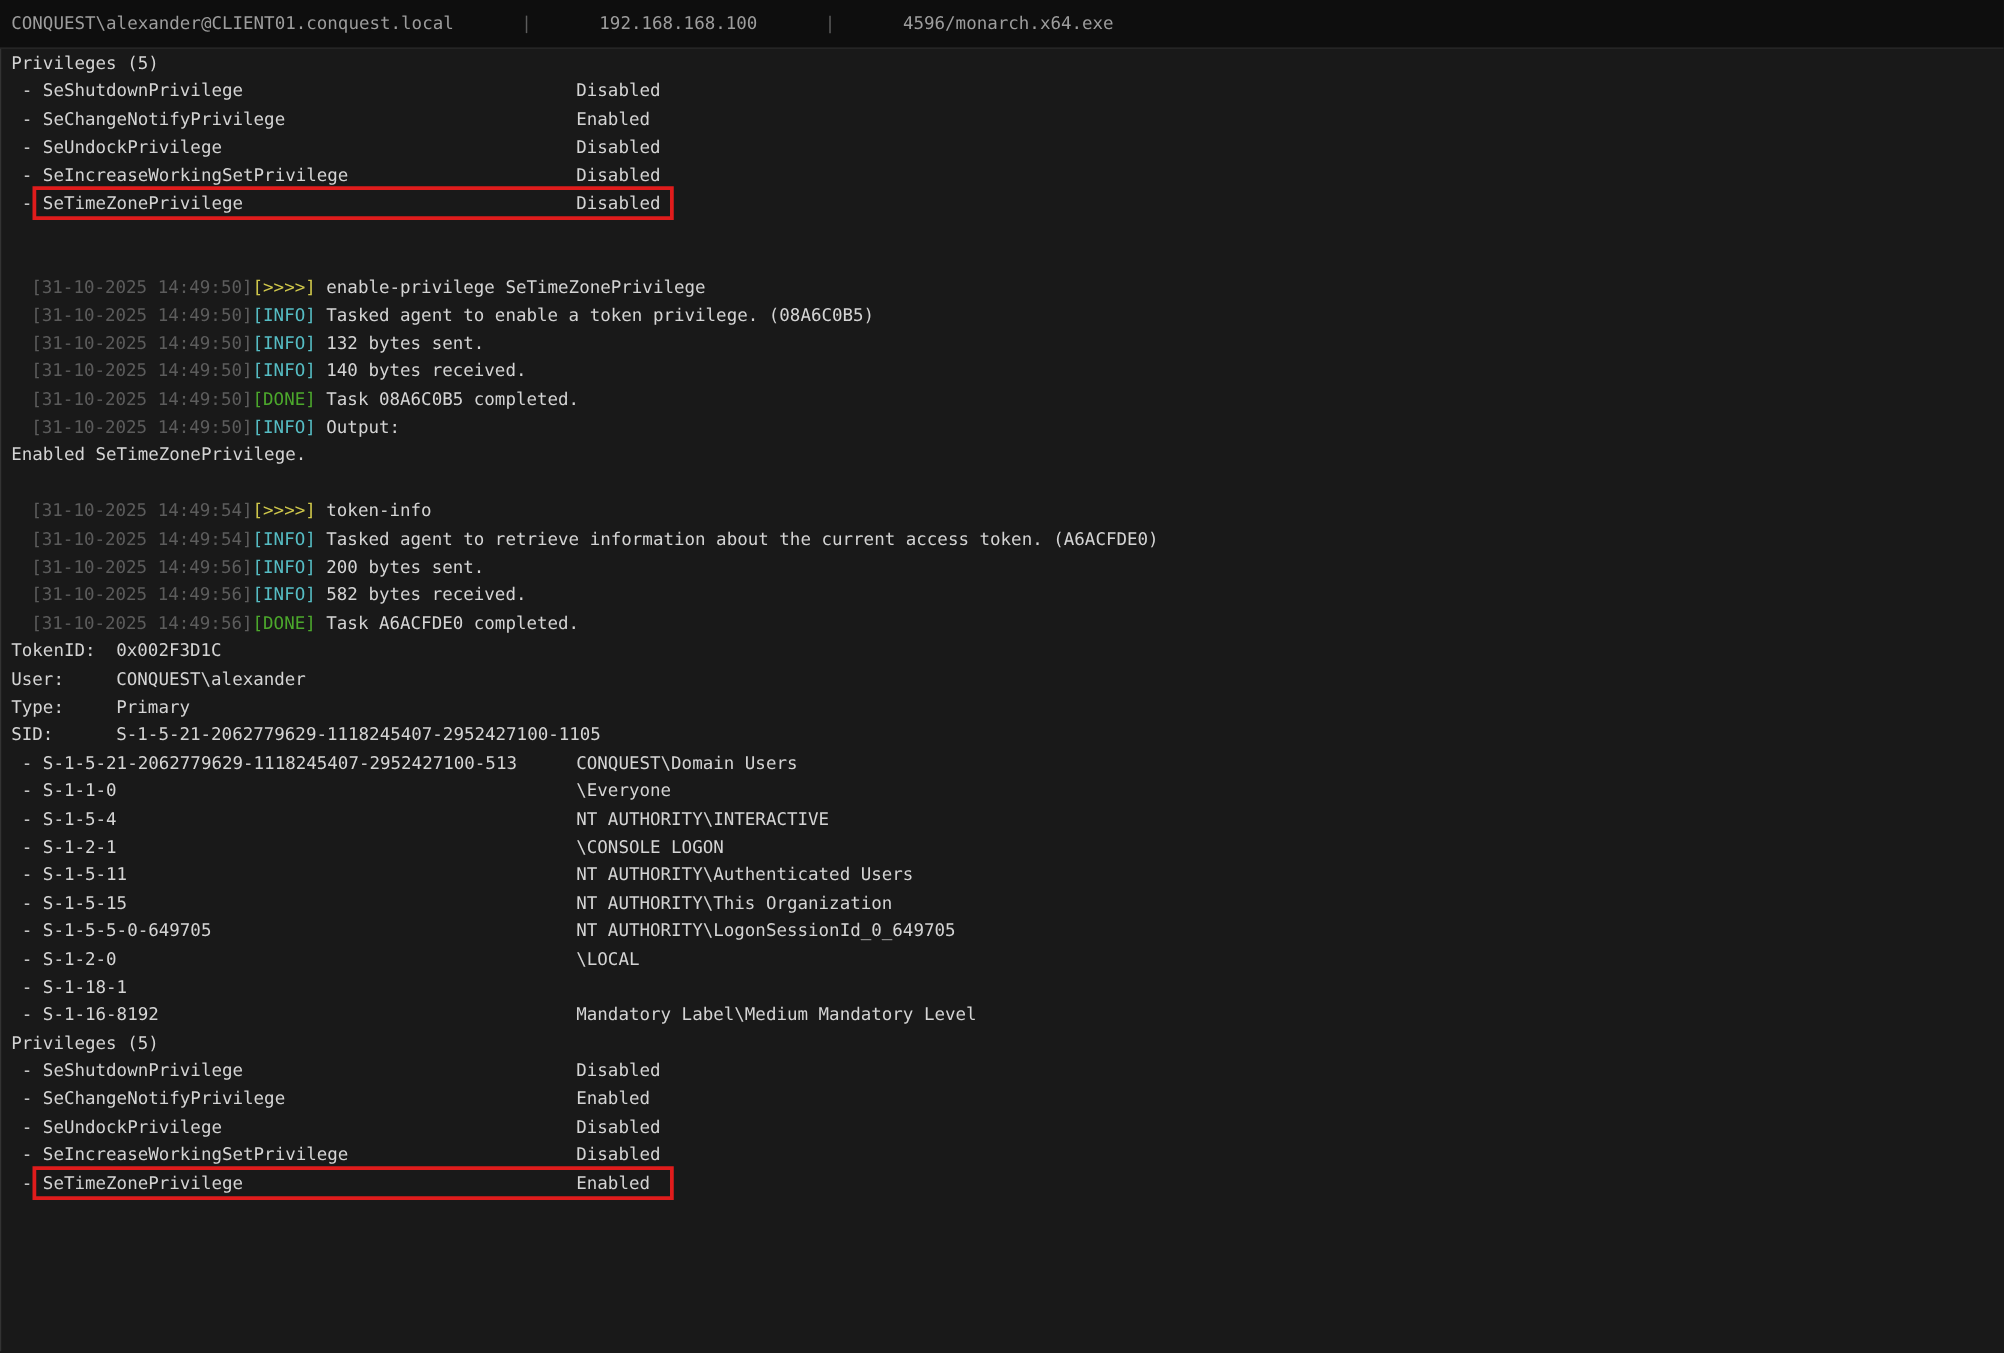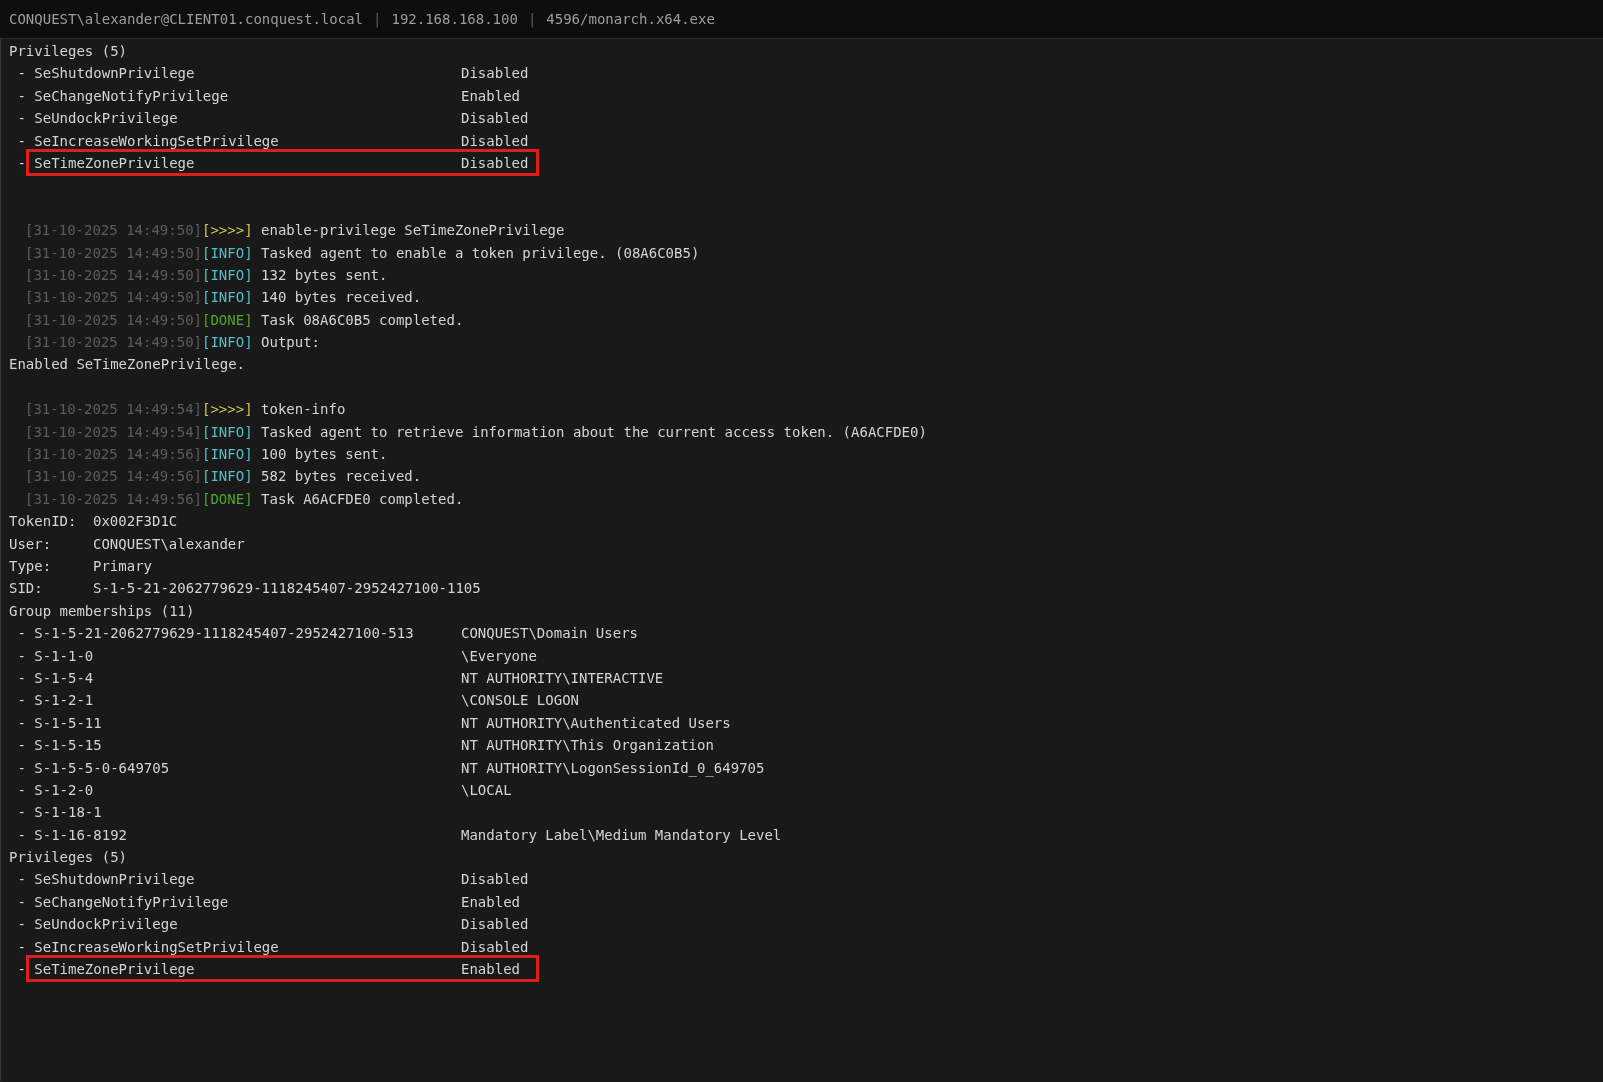--- a/index.html
+++ b/index.html
@@ -21,20 +21,21 @@
     background:var(--bg-page);
     font-family:"DejaVu Sans Mono",monospace;
     font-size:14px;color:var(--fg);
   }
   .header{
     height:39px;background:var(--bg-header);
     border-bottom:1px solid var(--border);
     display:flex;align-items:center;
     padding-left:9px;color:var(--fg-dim);
     white-space:pre;
+    gap:44px;
   }
   .sep{color:var(--ts);margin:0 10px;}
   .terminal{
     position:relative;
     height:1042px;
     border-left:1px solid #333;
     padding-top:1px;
     cursor:text;
   }
   .line{
@@ -80,28 +81,27 @@
     <div class="line logline"><span class="ts">[31-10-2025 14:49:50]</span><span class="tag-cmd">[&gt;&gt;&gt;&gt;]</span><span> enable-privilege SeTimeZonePrivilege</span></div>
     <div class="line logline"><span class="ts">[31-10-2025 14:49:50]</span><span class="tag-info">[INFO]</span><span> Tasked agent to enable a token privilege. (08A6C0B5)</span></div>
     <div class="line logline"><span class="ts">[31-10-2025 14:49:50]</span><span class="tag-info">[INFO]</span><span> 132 bytes sent.</span></div>
     <div class="line logline"><span class="ts">[31-10-2025 14:49:50]</span><span class="tag-info">[INFO]</span><span> 140 bytes received.</span></div>
     <div class="line logline"><span class="ts">[31-10-2025 14:49:50]</span><span class="tag-done">[DONE]</span><span> Task 08A6C0B5 completed.</span></div>
     <div class="line logline"><span class="ts">[31-10-2025 14:49:50]</span><span class="tag-info">[INFO]</span><span> Output:</span></div>
     <div class="line"><span class="c-main">Enabled SeTimeZonePrivilege.</span></div>
     <div class="line"></div>
     <div class="line logline"><span class="ts">[31-10-2025 14:49:54]</span><span class="tag-cmd">[&gt;&gt;&gt;&gt;]</span><span> token-info</span></div>
     <div class="line logline"><span class="ts">[31-10-2025 14:49:54]</span><span class="tag-info">[INFO]</span><span> Tasked agent to retrieve information about the current access token. (A6ACFDE0)</span></div>
-    <div class="line logline"><span class="ts">[31-10-2025 14:49:56]</span><span class="tag-info">[INFO]</span><span> 100 bytes sent.</span></div>
+    <div class="line logline"><span class="ts">[31-10-2025 14:49:56]</span><span class="tag-info">[INFO]</span><span> 200 bytes sent.</span></div>
     <div class="line logline"><span class="ts">[31-10-2025 14:49:56]</span><span class="tag-info">[INFO]</span><span> 582 bytes received.</span></div>
     <div class="line logline"><span class="ts">[31-10-2025 14:49:56]</span><span class="tag-done">[DONE]</span><span> Task A6ACFDE0 completed.</span></div>
     <div class="line"><span class="c-main">TokenID:</span><span class="c-val">0x002F3D1C</span></div>
     <div class="line"><span class="c-main">User:</span><span class="c-val">CONQUEST\alexander</span></div>
     <div class="line"><span class="c-main">Type:</span><span class="c-val">Primary</span></div>
     <div class="line"><span class="c-main">SID:</span><span class="c-val">S-1-5-21-2062779629-1118245407-2952427100-1105</span></div>
-    <div class="line"><span class="c-main">Group memberships (11)</span></div>
     <div class="line"><span class="c-main"> - S-1-5-21-2062779629-1118245407-2952427100-513</span><span class="c-status">CONQUEST\Domain Users</span></div>
     <div class="line"><span class="c-main"> - S-1-1-0</span><span class="c-status">\Everyone</span></div>
     <div class="line"><span class="c-main"> - S-1-5-4</span><span class="c-status">NT AUTHORITY\INTERACTIVE</span></div>
     <div class="line"><span class="c-main"> - S-1-2-1</span><span class="c-status">\CONSOLE LOGON</span></div>
     <div class="line"><span class="c-main"> - S-1-5-11</span><span class="c-status">NT AUTHORITY\Authenticated Users</span></div>
     <div class="line"><span class="c-main"> - S-1-5-15</span><span class="c-status">NT AUTHORITY\This Organization</span></div>
     <div class="line"><span class="c-main"> - S-1-5-5-0-649705</span><span class="c-status">NT AUTHORITY\LogonSessionId_0_649705</span></div>
     <div class="line"><span class="c-main"> - S-1-2-0</span><span class="c-status">\LOCAL</span></div>
     <div class="line"><span class="c-main"> - S-1-18-1</span></div>
     <div class="line"><span class="c-main"> - S-1-16-8192</span><span class="c-status">Mandatory Label\Medium Mandatory Level</span></div>

